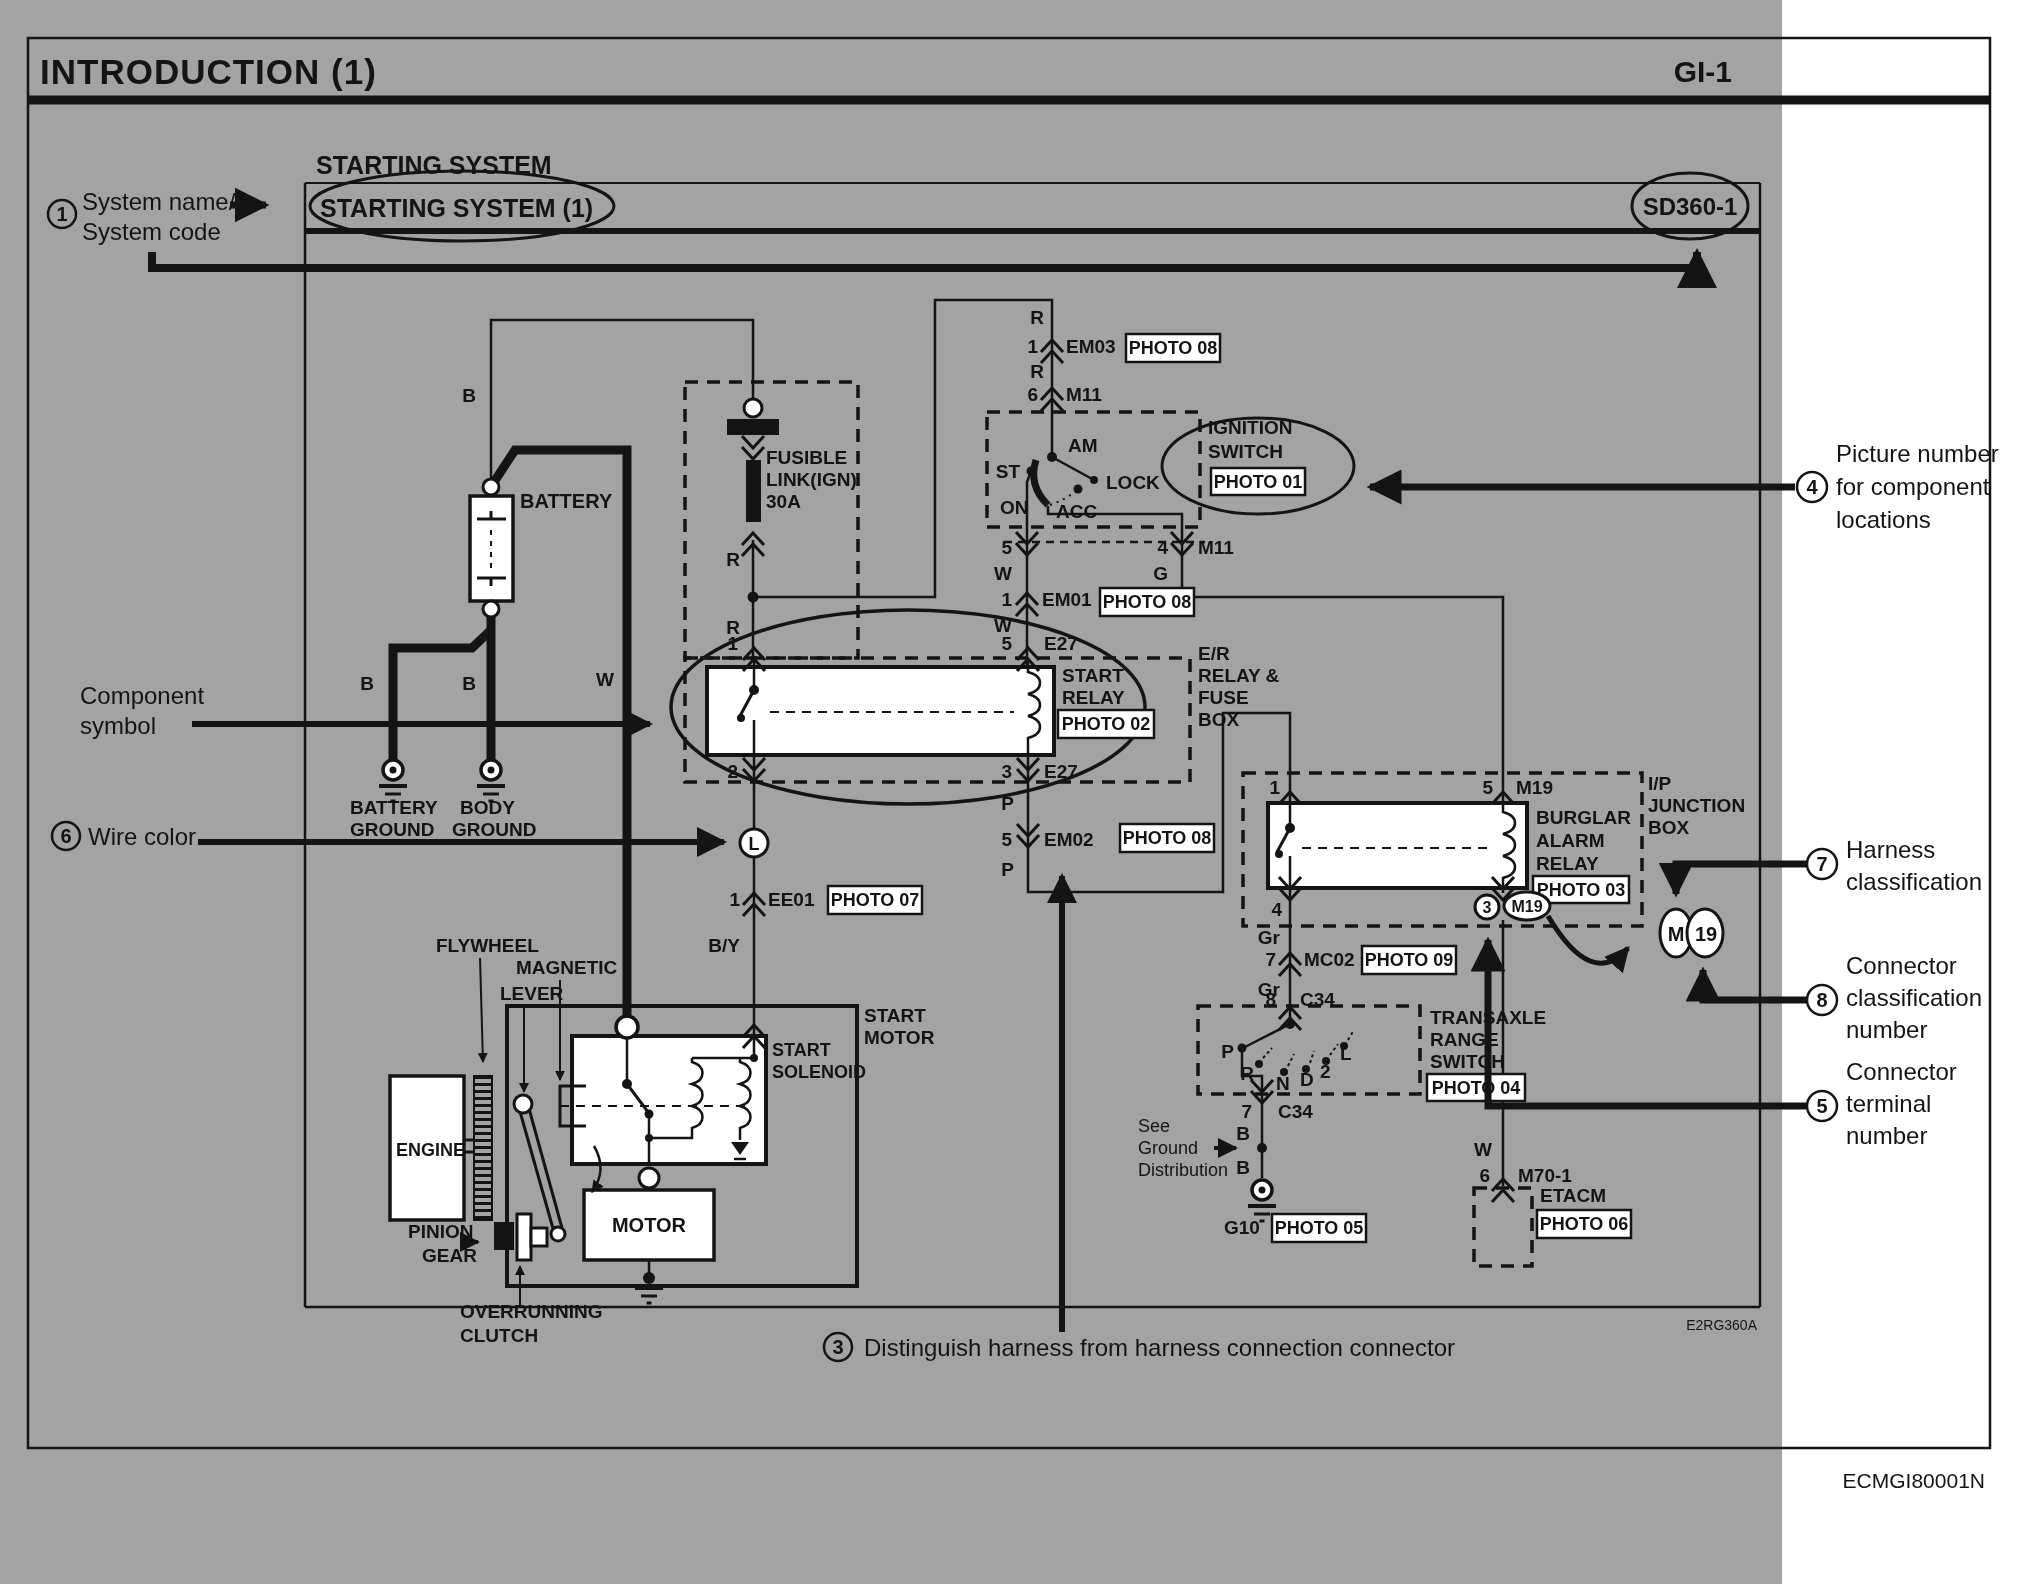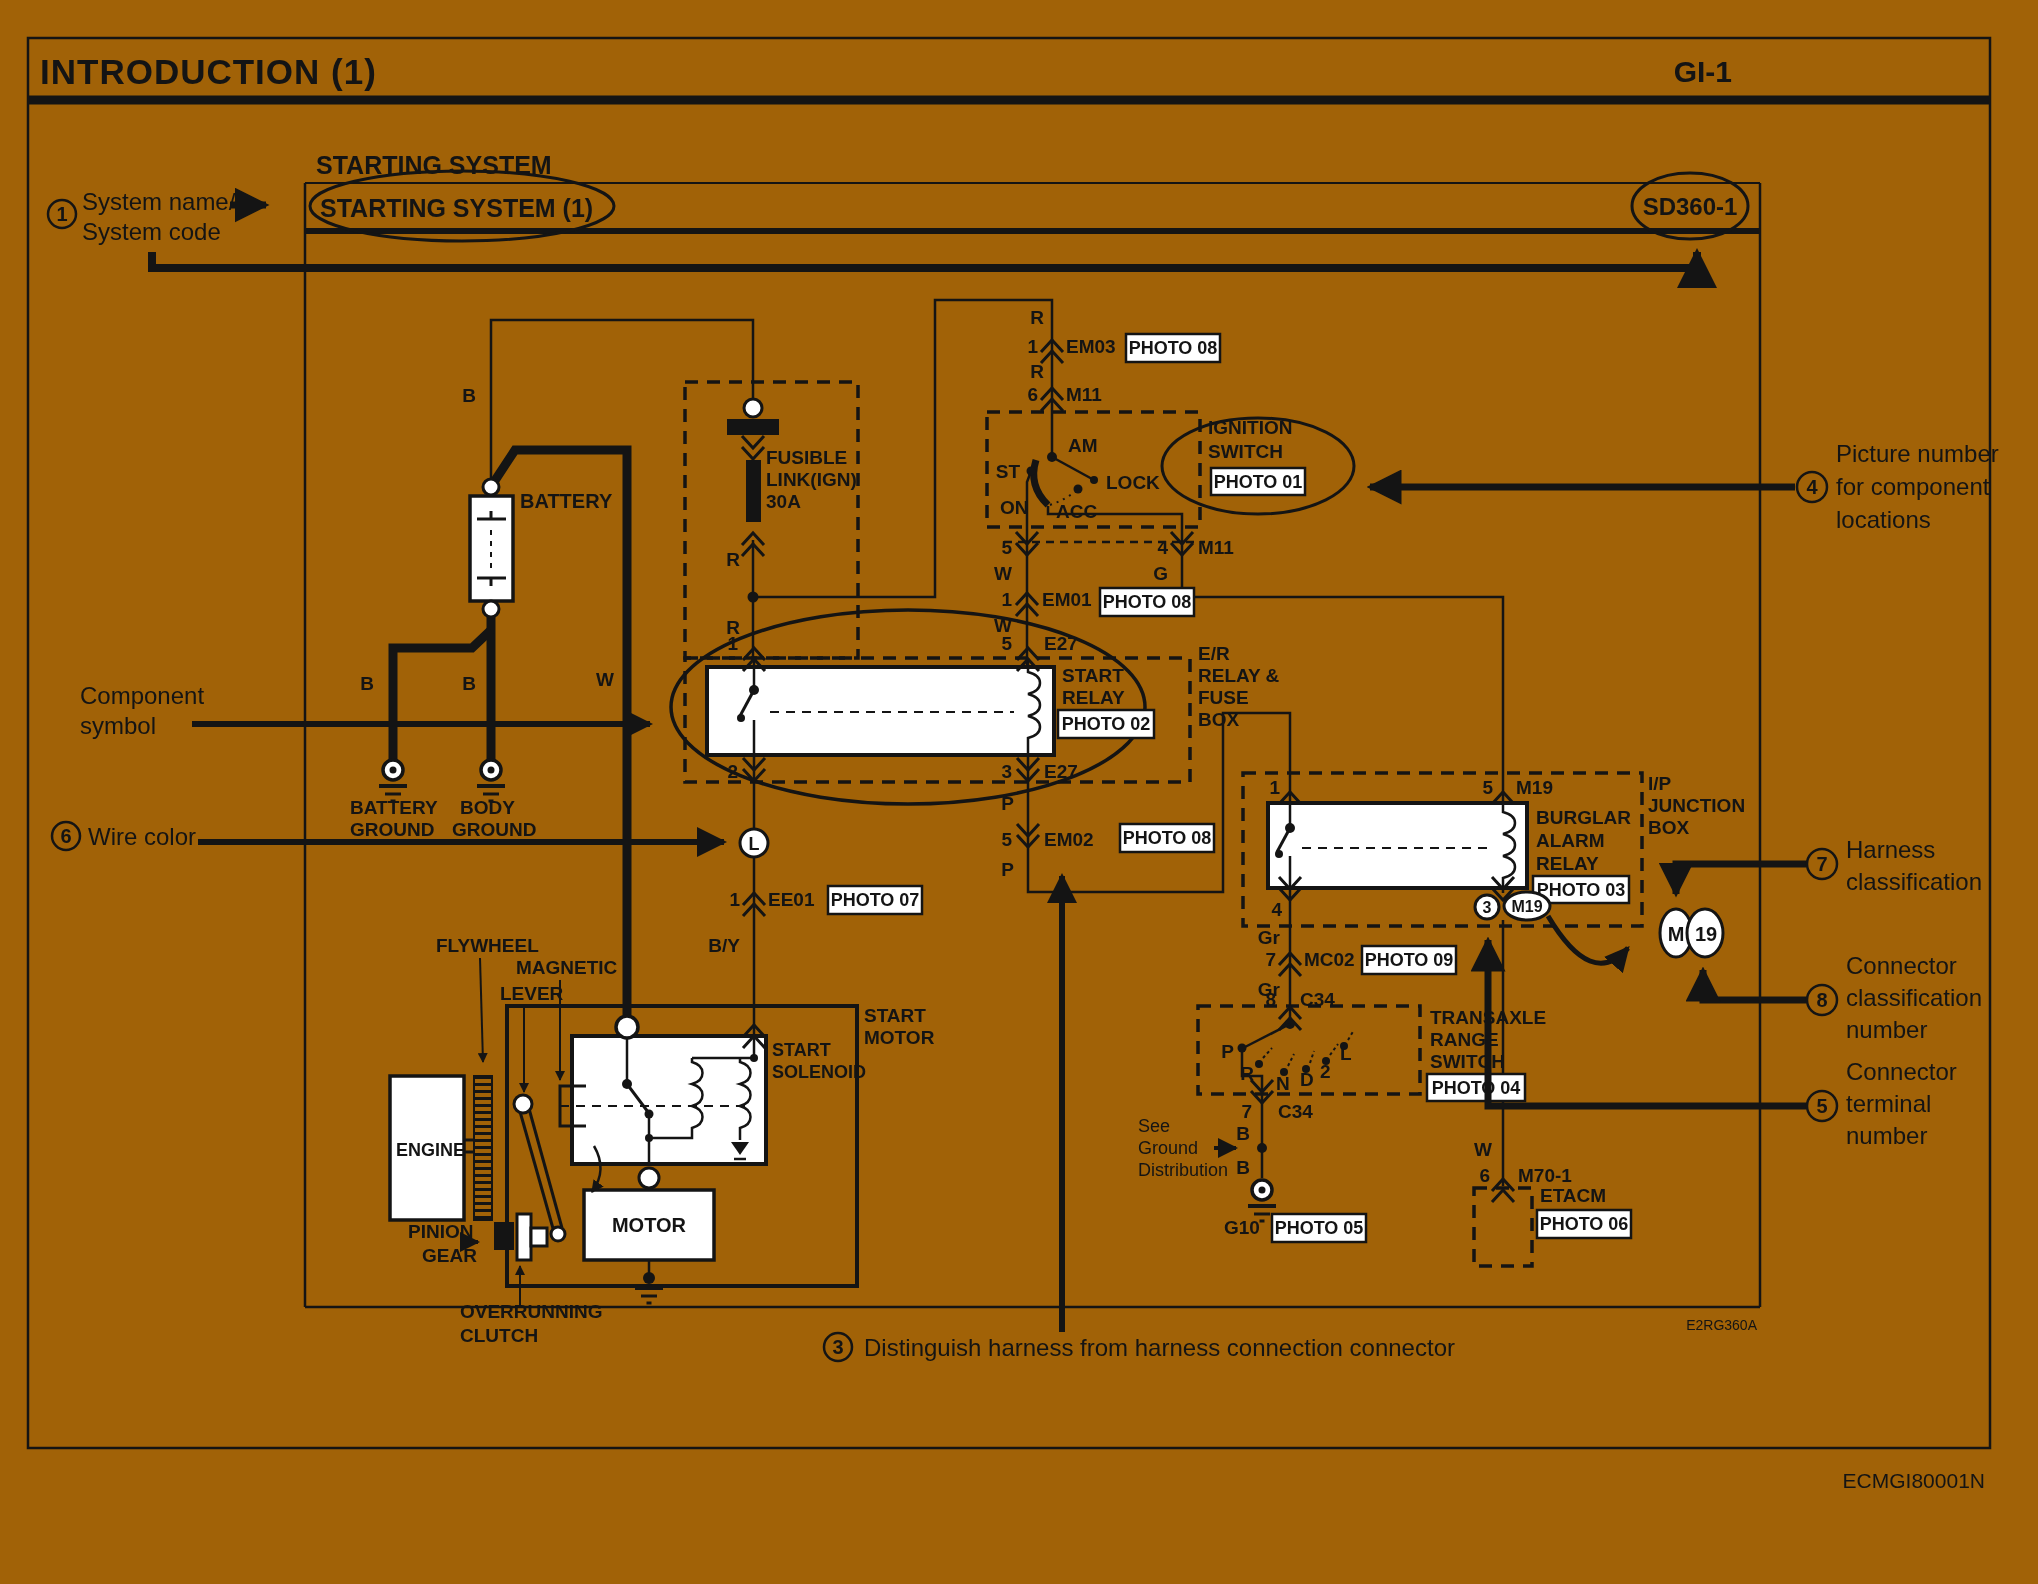--- a/index.html
+++ b/index.html
@@ -1,16 +1,16 @@
 <!DOCTYPE html>
 <html><head>
 <meta charset="utf-8">
 <style>
   html,body { margin:0; padding:0; background:#ffffff; }
-  .page { width:2038px; height:1584px; position:relative; background:#a16207; }
+  .page { width:1782px; height:1584px; position:relative; background:#a3a3a3; }
   svg { display:block; }
   .t  { font-family:"Liberation Sans", sans-serif; fill:#141414; }
   .b34 { font-size:35px; font-weight:bold; letter-spacing:1px; }
   .b30 { font-size:30px; font-weight:bold; }
   .b25 { font-size:25px; font-weight:bold; }
   .b24 { font-size:24px; font-weight:bold; }
   .b20 { font-size:20px; font-weight:bold; }
   .b19 { font-size:19px; font-weight:bold; }
   .b18 { font-size:18px; font-weight:bold; }
   .b16 { font-size:16px; font-weight:bold; }

